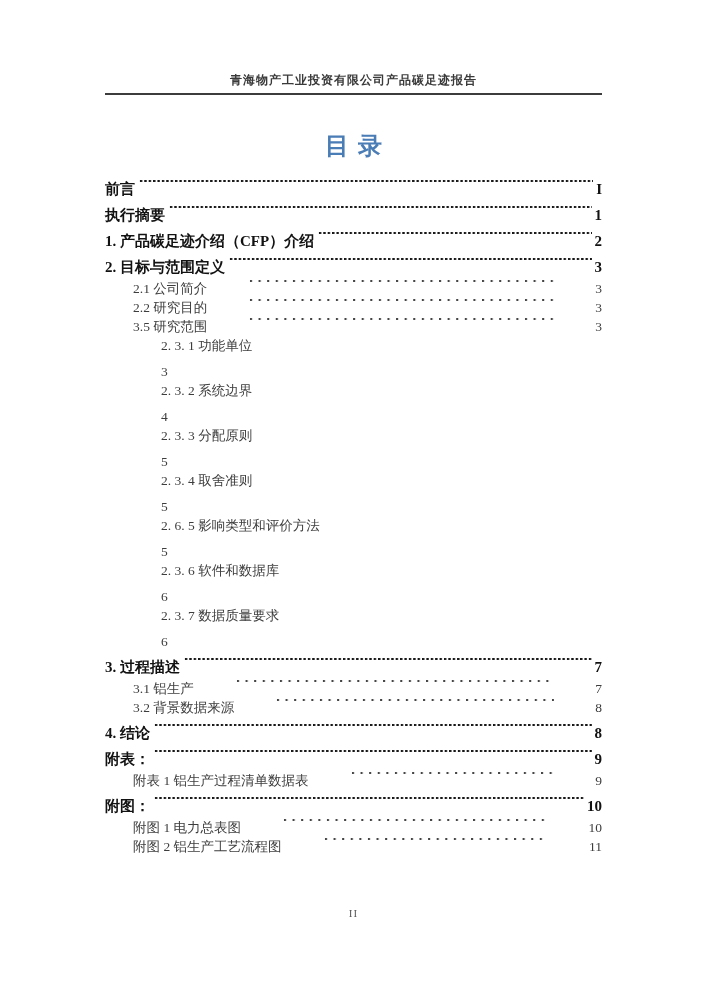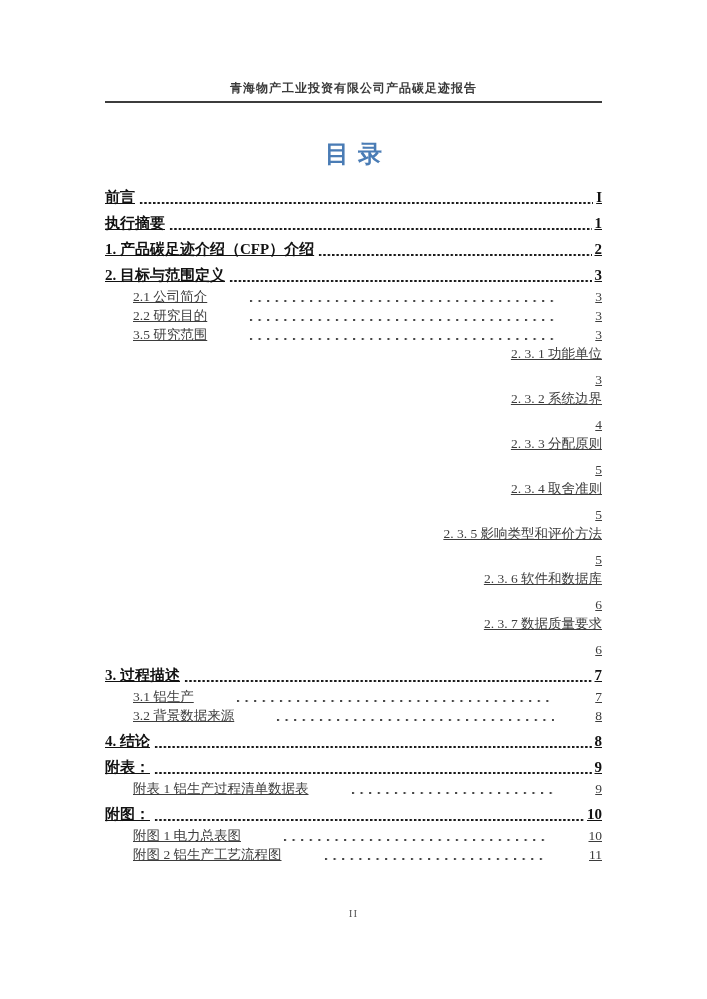--- a/index.html
+++ b/index.html
@@ -12,21 +12,21 @@
     position: relative;
     width: 707px;
     height: 999px;
     background: #ffffff;
     overflow: hidden;
   }
   
   .header {
     padding-top: 64px;
     width: 497px;
-    margin: 16px auto;
+    margin: 8px auto;
   }
   .header-title {
     text-align: center;
     font-size: 12px;
     font-weight: bold;
     color: #3a3a3a;
     letter-spacing: 1px;
     line-height: 16px;
   }
   .header-rule {
@@ -45,26 +45,25 @@
     text-indent: 9px;
     line-height: 30px;
   }
   
   .toc {
     width: 497px;
     margin: 0 auto;
   }
   .toc-row {
     display: flex;
-    align-items: flex-end;
+    align-items: flex-start;
     line-height: 19px;
     font-size: 13.5px;
     color: #3d3d3d;
     cursor: pointer;
-    text-decoration: underline;
   }
   .toc-row.bold {
     font-weight: bold;
     color: #121212;
     font-size: 15px;
     line-height: 20px;
     margin-top: 6px;
     margin-bottom: 2px;
   }
   .toc-row.lvl1 { padding-left: 28px; gap: 38px; }
@@ -161,21 +160,21 @@
     <span class="toc-label">2. 3. 3 分配原则</span>
     <span class="toc-leader"></span>
     <span class="toc-page">5</span>
   </div>
       <div class="toc-row lvl2">
     <span class="toc-label">2. 3. 4 取舍准则</span>
     <span class="toc-leader"></span>
     <span class="toc-page">5</span>
   </div>
       <div class="toc-row lvl2">
-    <span class="toc-label">2. 3. 5 影响类型和评价方法</span>
+    <span class="toc-label">2. 6. 5 影响类型和评价方法</span>
     <span class="toc-leader"></span>
     <span class="toc-page">5</span>
   </div>
       <div class="toc-row lvl2">
     <span class="toc-label">2. 3. 6 软件和数据库</span>
     <span class="toc-leader"></span>
     <span class="toc-page">6</span>
   </div>
       <div class="toc-row lvl2">
     <span class="toc-label">2. 3. 7 数据质量要求</span>

